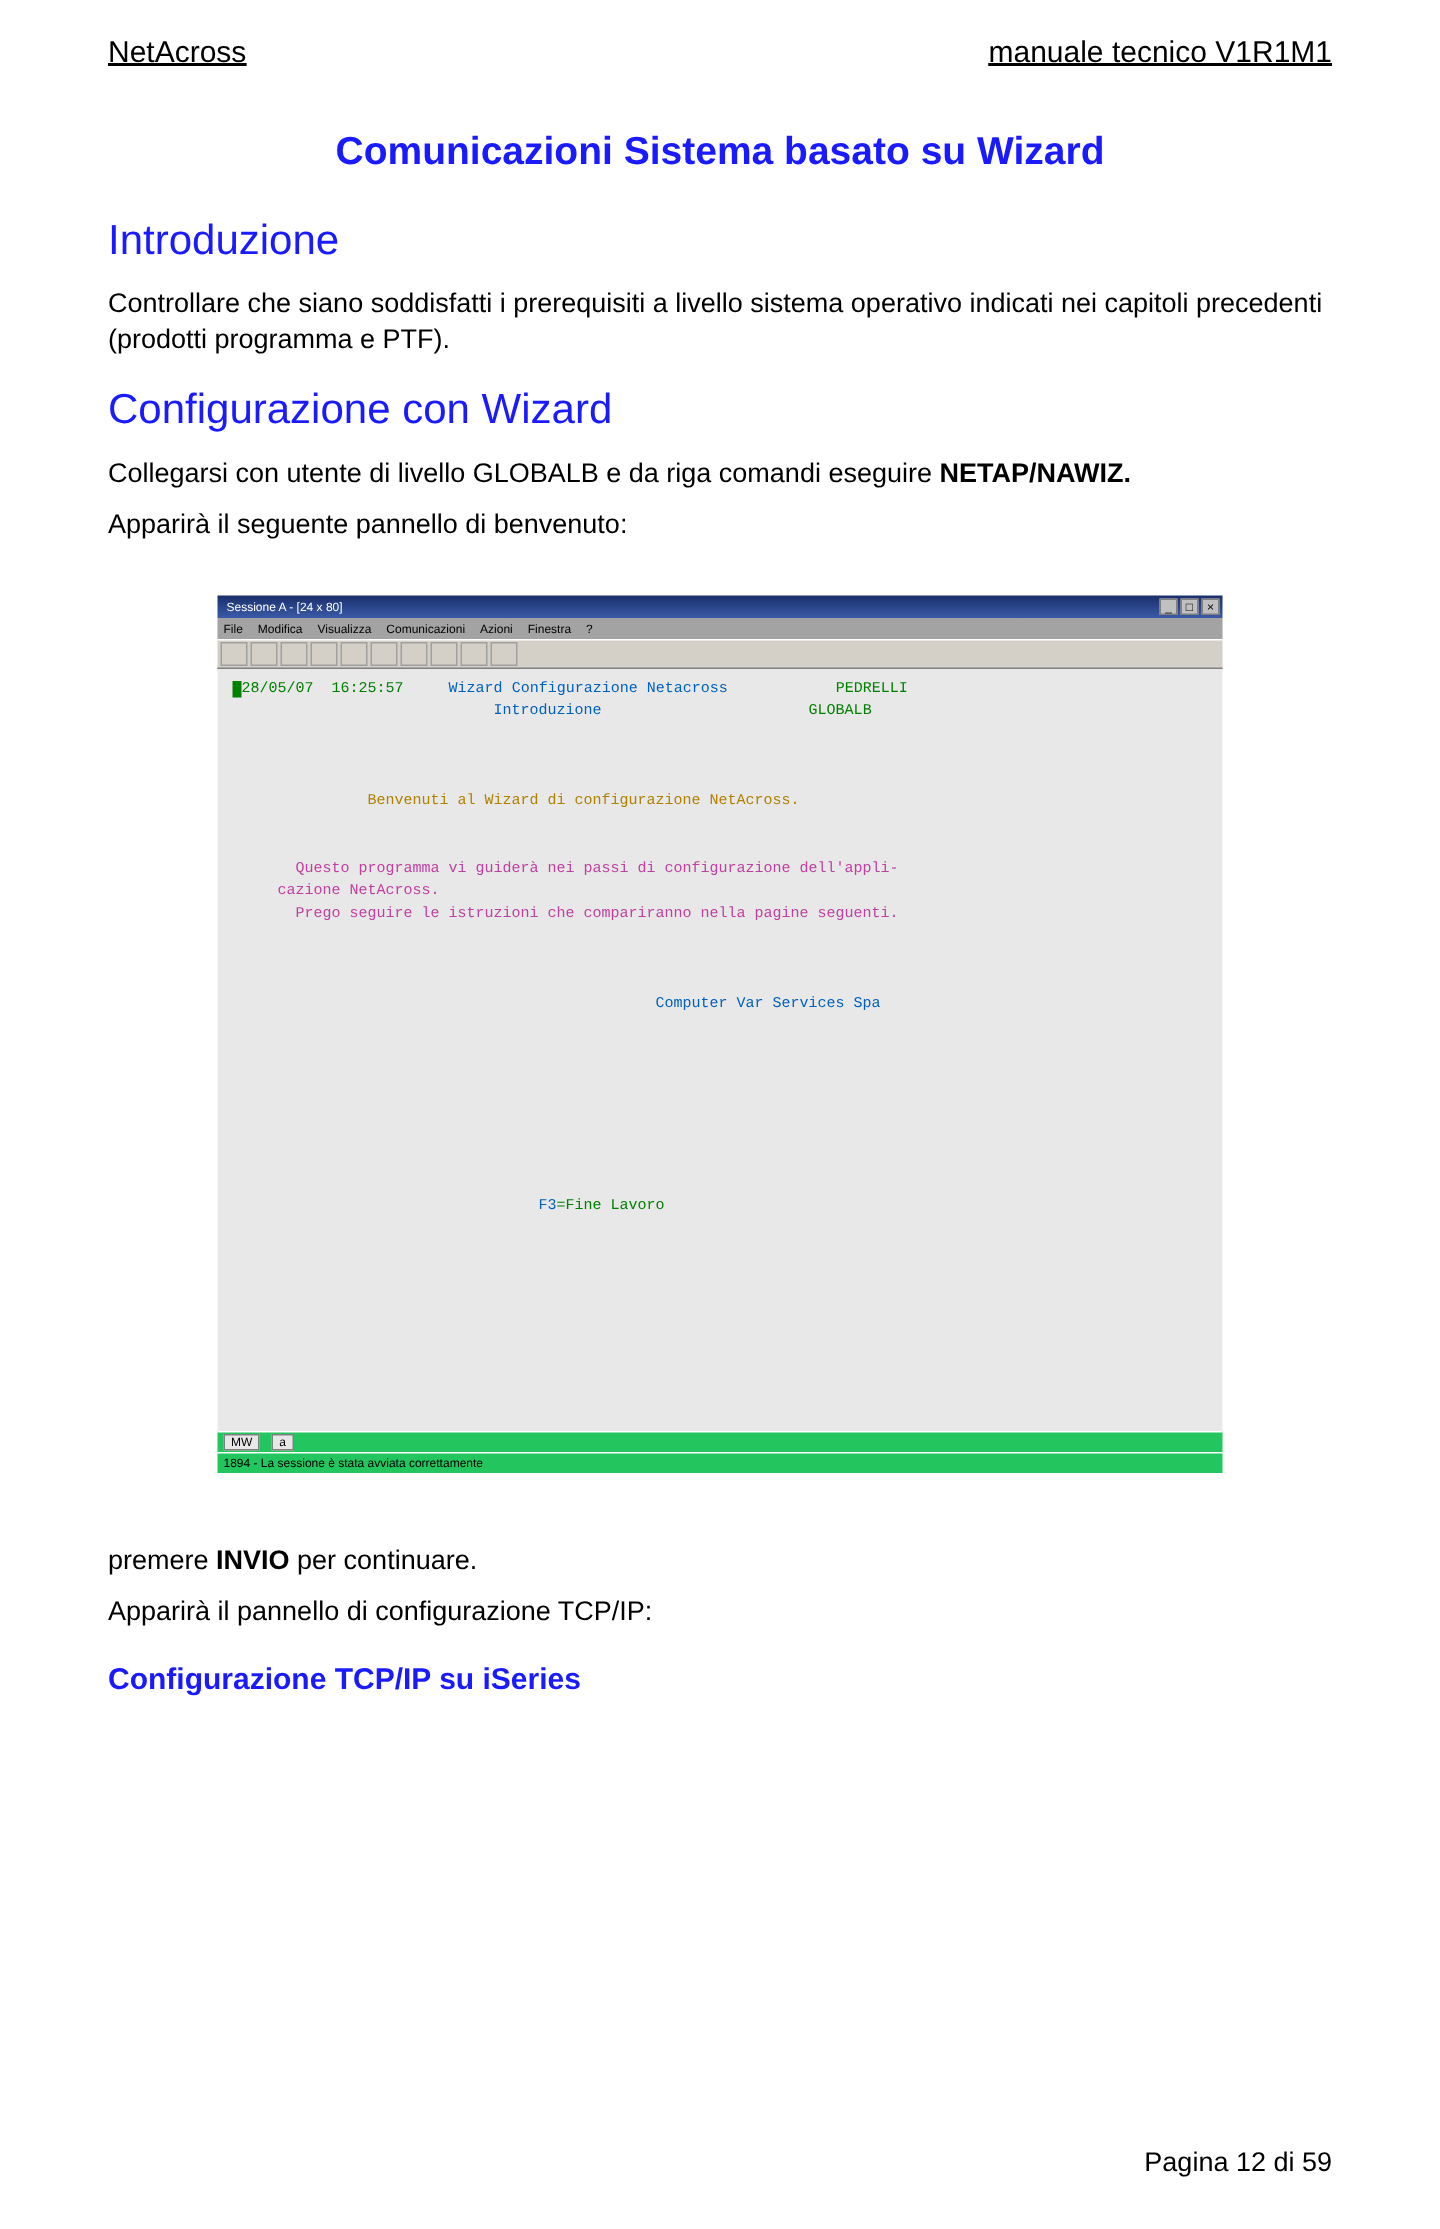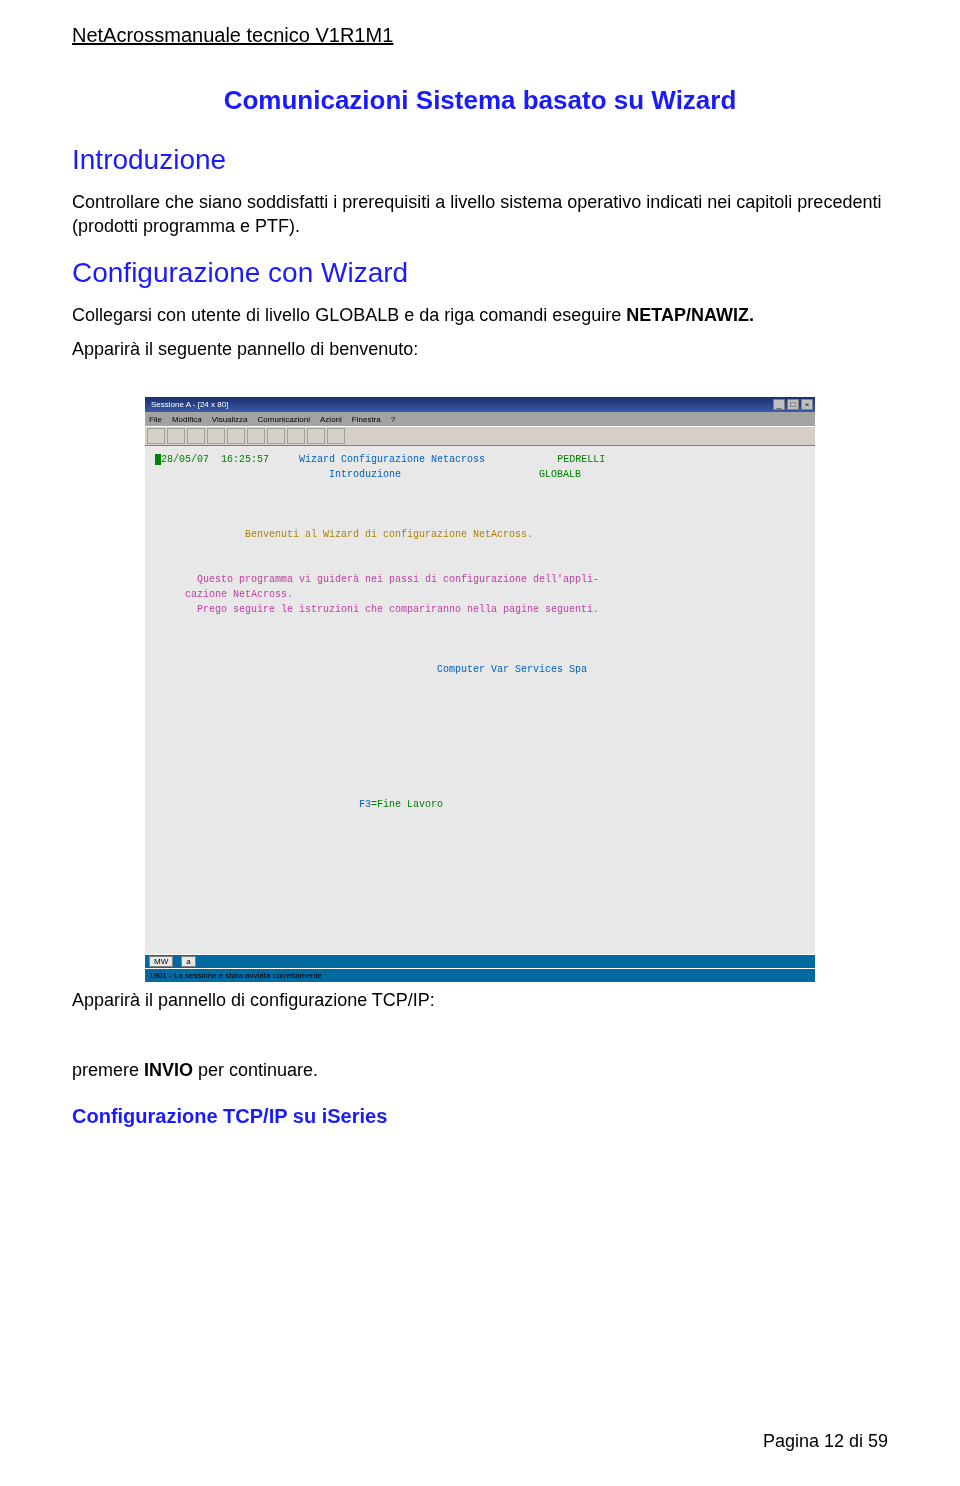--- a/index.html
+++ b/index.html
@@ -1,18 +1,18 @@
 <!DOCTYPE html>
 <html><head>
 <meta charset="utf-8">
 <style>
   * { box-sizing: border-box; margin: 0; padding: 0; }
   html, body { width: 960px; height: 1486px; background: #fff; font-family: "Verdana", "Arial", sans-serif; color: #000; }
   .page { width: 960px; height: 1486px; position: relative; padding: 24px 72px 40px 72px; }
-  .header { display: flex; font-size: 20px; margin-bottom: 20px; text-decoration: underline; }
+  .header { display: flex; justify-content: space-between; font-size: 20px; margin-bottom: 20px; text-decoration: underline; }
   .header span { text-decoration: underline; }
   .title { text-align: center; color: #1a1aff; font-size: 26px; font-weight: bold; margin: 38px 0 28px 0; }
   .h2 { color: #1a1aff; font-size: 28px; font-weight: normal; margin: 18px 0 14px 0; }
   .h3 { color: #1a1aff; font-size: 20px; font-weight: bold; margin: 22px 0 12px 0; }
   .body-text { font-size: 18px; line-height: 1.35; margin: 6px 0 10px 0; }
   .bold { font-weight: bold; }
 
   
   .terminal-wrap { margin: 18px auto 0 auto; width: 670px; }
   .win-titlebar { height: 15px; background: linear-gradient(#1a2f6b, #3a5aa8); display: flex; align-items: center; justify-content: space-between; padding: 0 2px; margin-top: 36px; }
@@ -21,21 +21,21 @@
   .win-btn { width: 12px; height: 11px; background: #c0c0c0; border: 1px solid #808080; display: flex; align-items: center; justify-content: center; font-size: 8px; line-height: 1; }
   .menubar { height: 14px; background: #a3a3a3; font-size: 8px; display: flex; align-items: center; gap: 10px; padding-left: 4px; color: #000; }
   .toolbar { height: 20px; background: #d4d0c8; border-top: 1px solid #fff; border-bottom: 1px solid #808080; display: flex; align-items: center; gap: 2px; padding-left: 2px; }
   .tbtn { width: 18px; height: 16px; background: #d4d0c8; border: 1px solid #a0a0a0; }
   .screen { background: #e8e8e8; font-family: "Courier New", monospace; font-size: 10px; line-height: 1.5; padding: 6px 10px 4px 10px; white-space: pre; color: #000; height: 508px; position: relative; }
   .fg-green  { color: #008000; }
   .fg-yel    { color: #b08000; }
   .fg-white  { color: #0060c0; }
   .fg-pink   { color: #c040a0; }
   .cursor    { background: #008000; color: #008000; }
-  .statusbar { height: 14px; background: #0369a1; border-top: 1px solid #fff; display: flex; align-items: center; font-size: 8px; padding-left: 4px; gap: 8px; }
+  .statusbar { height: 14px; background: #22c55e; border-top: 1px solid #fff; display: flex; align-items: center; font-size: 8px; padding-left: 4px; gap: 8px; }
   .statusbar .mw { border: 1px solid #808080; padding: 0 4px; background: #e8e8e8; }
 
   .footer { position: absolute; bottom: 34px; right: 72px; font-size: 18px; }
 </style>
 </head>
 <body>
 
 <div class="page">
 
   <div class="header">
@@ -108,25 +108,25 @@
 
 
 
                                   <span class="fg-white">F3</span><span class="fg-green">=Fine Lavoro</span>
 </div>
     <div class="statusbar">
       <span class="mw">MW</span>
       <span class="mw">a</span>
     </div>
     <div class="statusbar">
-      <span>1901 - La sessione è stata avviata correttamente</span>
+      <span>1894 - La sessione è stata avviata correttamente</span>
     </div>
   </div>
 
-  <p class="body-text">Apparirà il pannello di configurazione TCP/IP:</p>
   <p class="body-text" style="margin-top:46px">
     <span>premere </span><span class="bold">INVIO</span><span> per continuare.</span>
   </p>
+  <p class="body-text">Apparirà il pannello di configurazione TCP/IP:</p>
 
   <div class="h3">Configurazione TCP/IP su iSeries</div>
 
   <div class="footer">Pagina 12 di 59</div>
 </div>
 
 </body></html>

